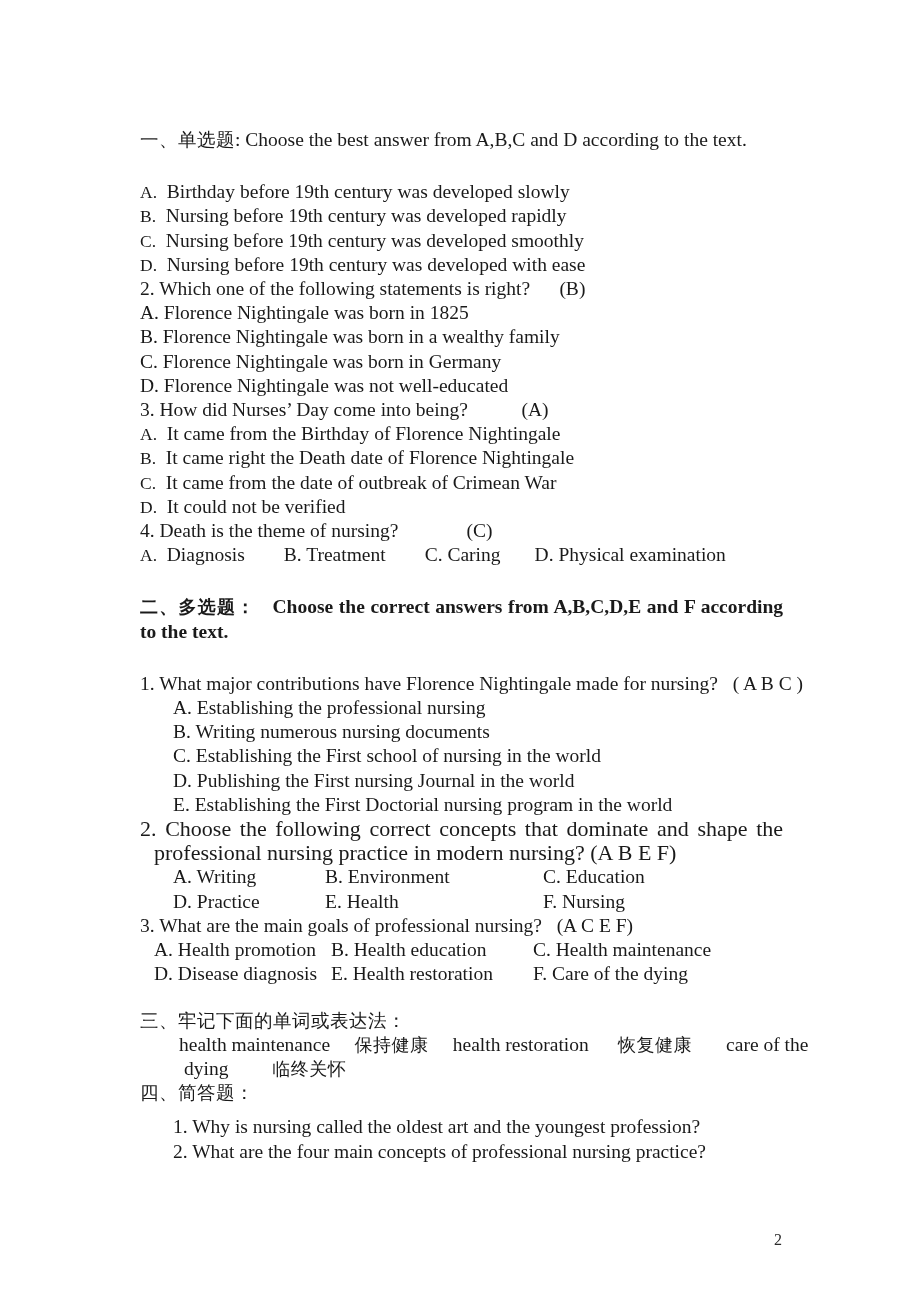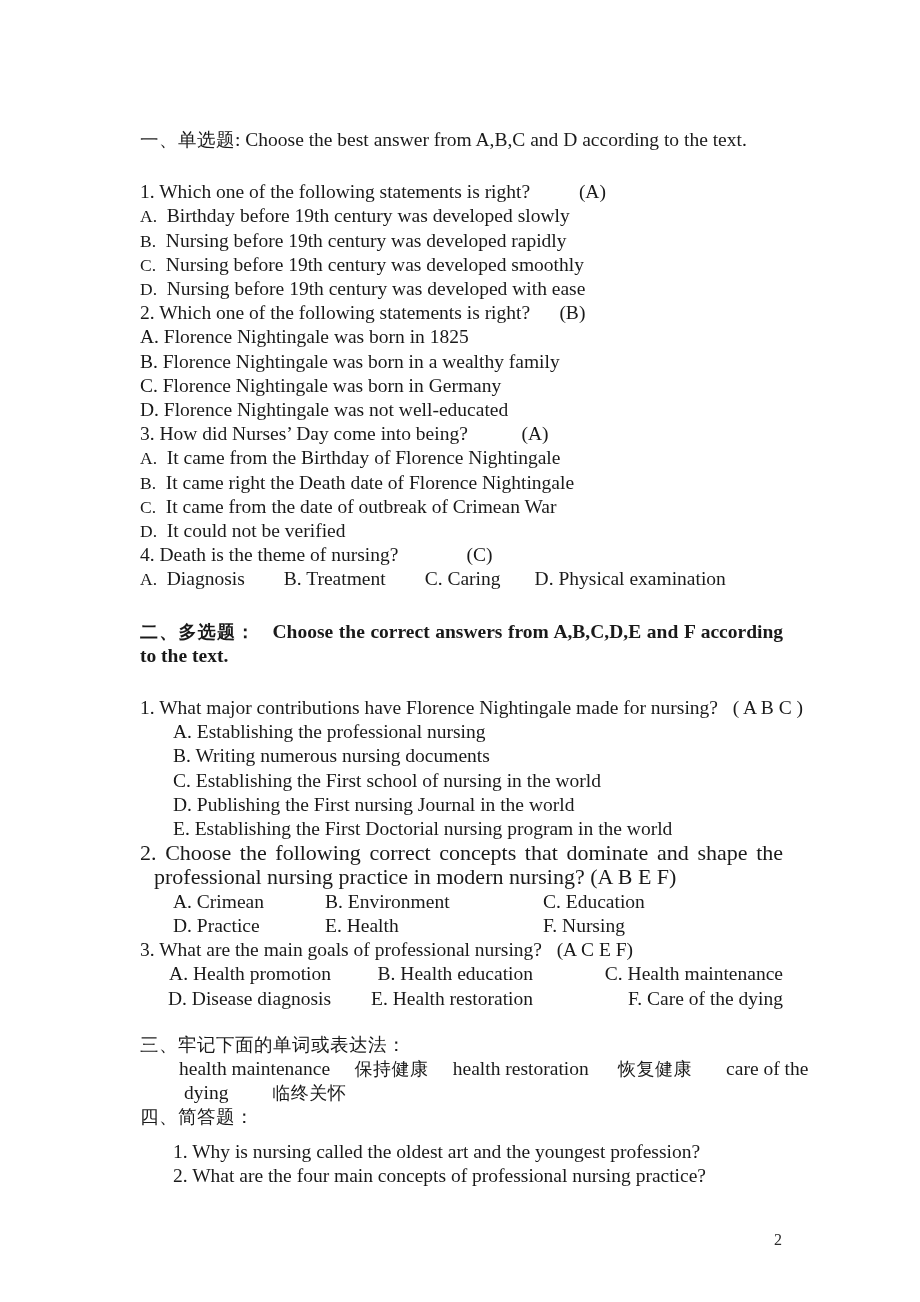--- a/index.html
+++ b/index.html
@@ -83,21 +83,20 @@
     display: grid;
     white-space: pre;
   }
   .cols-q2 {
     grid-template-columns: 152px 218px auto;
     padding-left: 33px;
   }
   .cols-q3 {
     grid-template-columns: 177px 202px auto;
     padding-left: 14px;
-    text-align: right;
   }
 
   
   .vocab {
     font-size: 19.5px;
     line-height: 24.2px;
     padding-left: 44px;
     text-indent: -44px;
     width: 648px;
   }
@@ -115,21 +114,20 @@
 </head>
 <body>
 
 <div class="page">
   <div class="content">
 
     <div class="sec-head"><span class="cjk">一、</span><span class="cjk">单选题</span><span>: </span><span>Choose the best answer from A,B,C and D according to the text.</span></div>
 
     <div class="gap-lg"></div>
 
-    <div class="q-row"><span>1.</span><span> </span><span>Which one of the following statements is right?</span><span>          </span><span>(A)</span></div>
     <div class="opt-row"><span class="opt-label-sm">A.</span><span>  </span><span>Birthday before 19th century was developed slowly</span></div>
     <div class="opt-row"><span class="opt-label-sm">B.</span><span>  </span><span>Nursing before 19th century was developed rapidly</span></div>
     <div class="opt-row"><span class="opt-label-sm">C.</span><span>  </span><span>Nursing before 19th century was developed smoothly</span></div>
     <div class="opt-row"><span class="opt-label-sm">D.</span><span>  </span><span>Nursing before 19th century was developed with ease</span></div>
 
     <div class="q-row"><span>2.</span><span> </span><span>Which one of the following statements is right?</span><span>      </span><span>(B)</span></div>
     <div class="opt-row"><span>A.</span><span> </span><span>Florence Nightingale was born in 1825</span></div>
     <div class="opt-row"><span>B.</span><span> </span><span>Florence Nightingale was born in a wealthy family</span></div>
     <div class="opt-row"><span>C.</span><span> </span><span>Florence Nightingale was born in Germany</span></div>
     <div class="opt-row"><span>D.</span><span> </span><span>Florence Nightingale was not well-educated</span></div>
@@ -151,21 +149,21 @@
 
     <div class="q-row"><span>1.</span><span> </span><span>What major contributions have Florence Nightingale made for nursing?</span><span>   </span><span>( A B C )</span></div>
     <div class="opt-row indent-3"><span>A.</span><span> </span><span>Establishing the professional nursing</span></div>
     <div class="opt-row indent-3"><span>B.</span><span> </span><span>Writing numerous nursing documents</span></div>
     <div class="opt-row indent-3"><span>C.</span><span> </span><span>Establishing the First school of nursing in the world</span></div>
     <div class="opt-row indent-3"><span>D.</span><span> </span><span>Publishing the First nursing Journal in the world</span></div>
     <div class="opt-row indent-3"><span>E.</span><span> </span><span>Establishing the First Doctorial nursing program in the world</span></div>
 
     <div class="just-2"><span>2.</span><span>&nbsp;</span><span>Choose the following correct concepts that dominate and shape the professional nursing practice in modern nursing?</span><span>&nbsp;</span><span>(A B E F)</span></div>
     <div class="cols cols-q2">
-      <div><span>A.</span><span> </span><span>Crimean</span></div>
+      <div><span>A.</span><span> </span><span>Writing</span></div>
       <div><span>B.</span><span> </span><span>Environment</span></div>
       <div><span>C.</span><span> </span><span>Education</span></div>
       <div><span>D.</span><span> </span><span>Practice</span></div>
       <div><span>E.</span><span> </span><span>Health</span></div>
       <div><span>F.</span><span> </span><span>Nursing</span></div>
     </div>
 
     <div class="q-row"><span>3.</span><span> </span><span>What are the main goals of professional nursing?</span><span>   </span><span>(A C E F)</span></div>
     <div class="cols cols-q3">
       <div><span>A.</span><span> </span><span>Health promotion</span></div>

